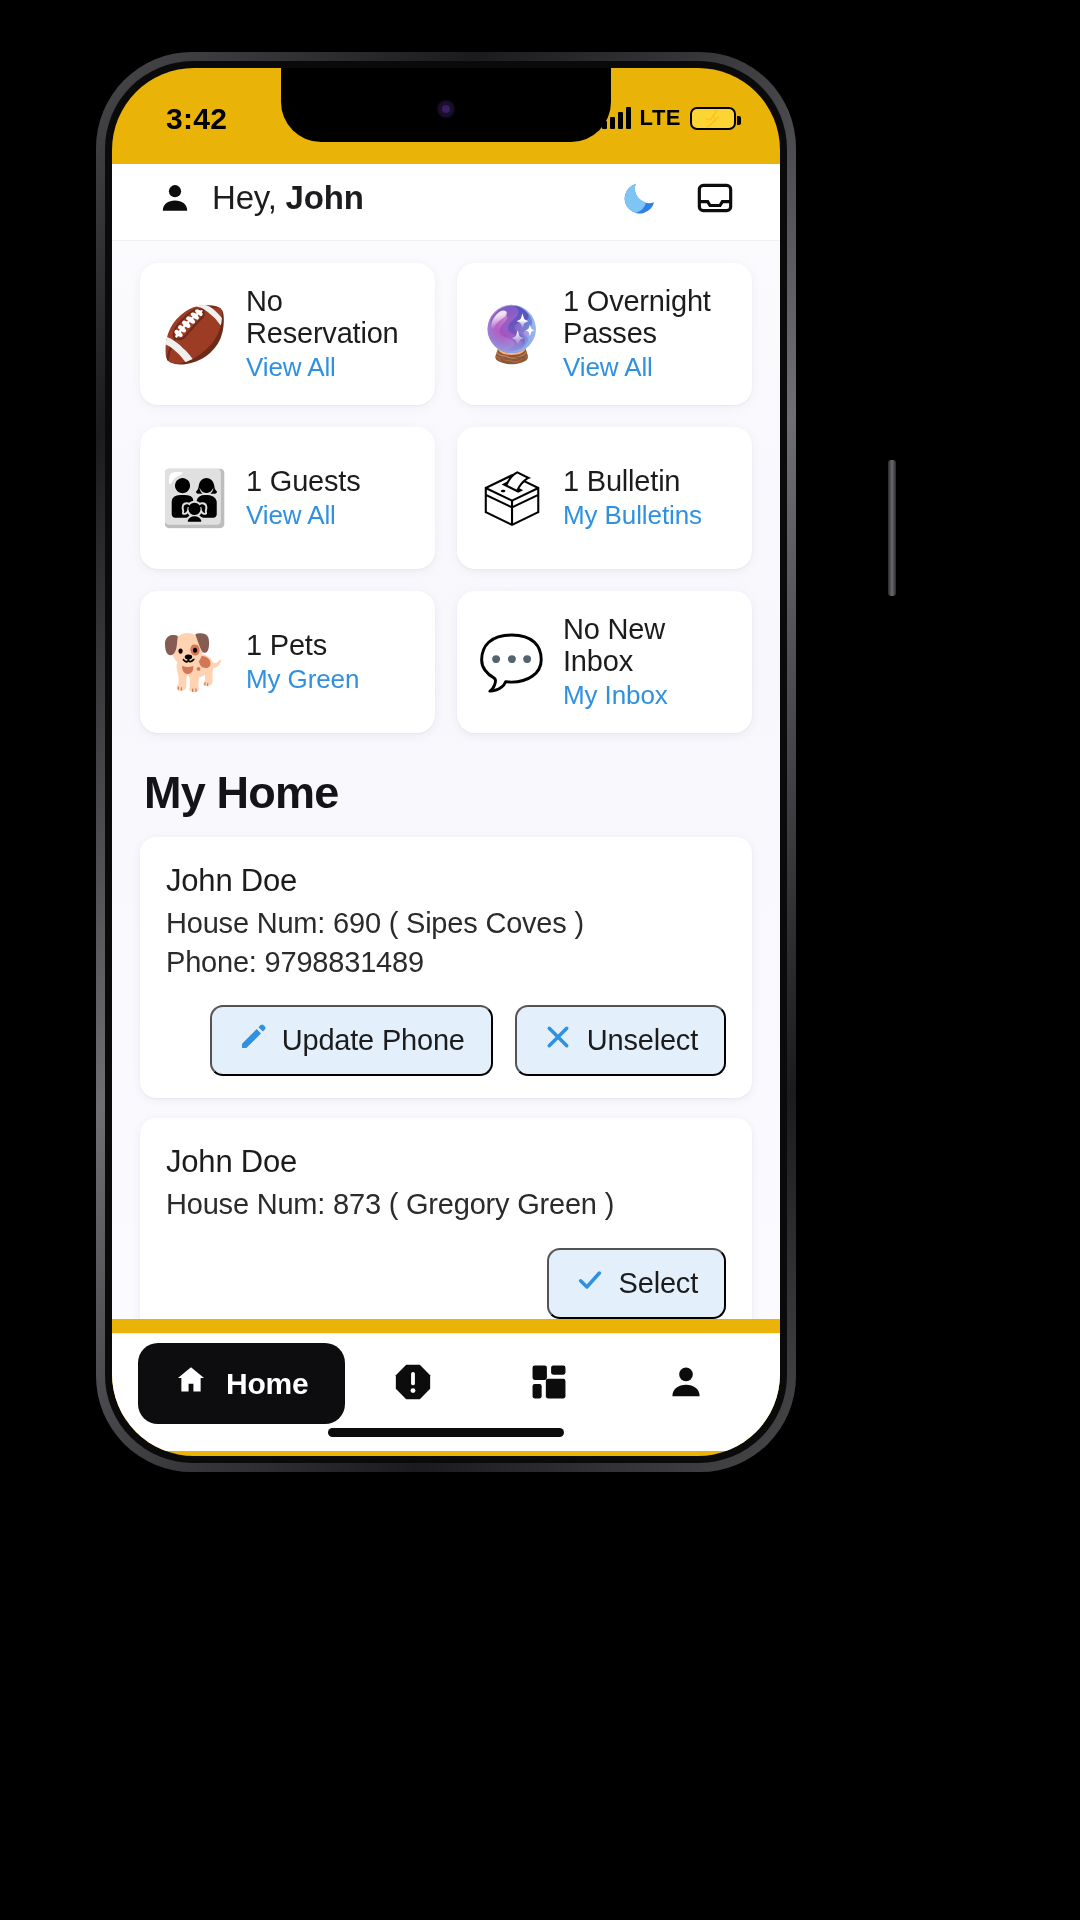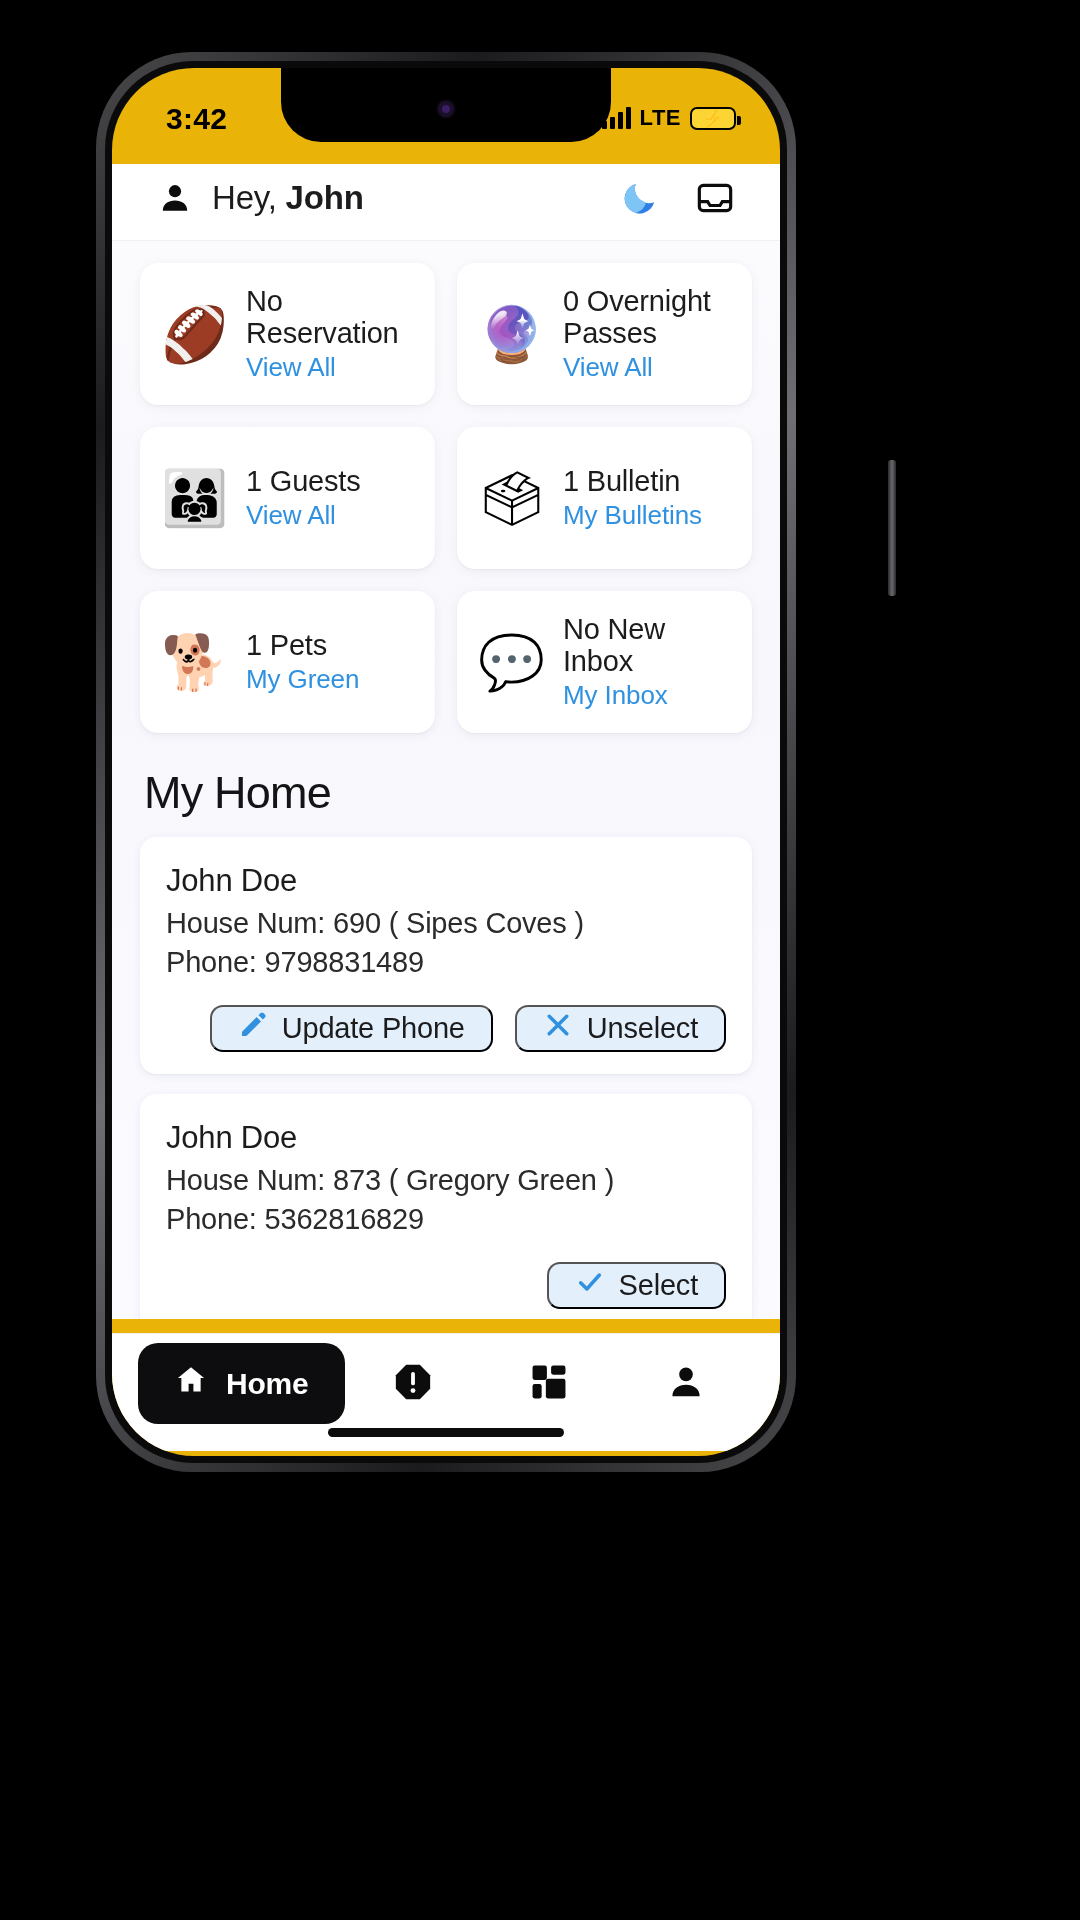--- a/index.html
+++ b/index.html
@@ -117,38 +117,38 @@
     display:flex; align-items:center; gap:14px;
     padding:16px 16px 16px 18px;
     box-shadow:0 2px 10px rgba(60,60,110,.07), 0 1px 2px rgba(0,0,0,.04);
   }
   .tile-emoji { font-size:54px; line-height:1; flex:0 0 auto; width:74px; text-align:center; }
   .tile-body { display:flex; flex-direction:column; gap:2px; min-width:0; }
   .tile-title { font-size:29px; color:#1c1c1e; line-height:1.12; letter-spacing:-.2px; }
   .tile-link  { font-size:26px; color:#2f91e0; line-height:1.2; letter-spacing:-.1px; }
 
   .section-title {
-    font-size:45px; font-weight:normal; color:#141416;
+    font-size:45px; font-weight:bold; color:#141416;
     letter-spacing:-.8px;
     margin:34px 0 18px 4px;
   }
 
   .addr-card {
     background:#fff; border-radius:16px;
     padding:26px 26px 22px 26px;
     margin-bottom:20px;
     box-shadow:0 2px 10px rgba(60,60,110,.07), 0 1px 2px rgba(0,0,0,.04);
   }
   .addr-name { font-size:31px; color:#1c1c1e; margin-bottom:5px; letter-spacing:-.2px; }
   .addr-line { font-size:29px; color:#2b2b2d; line-height:1.33; letter-spacing:-.2px; }
   .addr-actions { display:flex; justify-content:flex-end; gap:22px; margin-top:24px; }
   .pill {
     display:flex; align-items:center; gap:14px;
     background:#e3f0fb; border-radius:13px;
-    padding:3px 26px;
+    padding:15px 26px;
     font-size:29px; color:#1c1c1e; letter-spacing:-.2px;
   }
   .pill svg { flex:0 0 auto; }
 
   
   .bottom-nav {
     position:absolute; left:0; bottom:5px;
     width:100%; height:118px;
     background:#fff;
     display:flex; align-items:center;
@@ -237,21 +237,21 @@
               <span class="tile-emoji">🏈</span>
               <span class="tile-body">
                 <span class="tile-title">No Reservation</span>
                 <span class="tile-link">View All</span>
               </span>
             </div>
 
             <div class="tile">
               <span class="tile-emoji">🔮</span>
               <span class="tile-body">
-                <span class="tile-title">0 Overnight Passes</span>
+                <span class="tile-title">1 Overnight Passes</span>
                 <span class="tile-link">View All</span>
               </span>
             </div>
 
             <div class="tile">
               <span class="tile-emoji">👨‍👩‍👧</span>
               <span class="tile-body">
                 <span class="tile-title">1 Guests</span>
                 <span class="tile-link">View All</span>
               </span>
@@ -306,21 +306,20 @@
                   </svg>
                 </span>
                 <span>Unselect</span>
               </button>
             </div>
           </div>
 
           <div class="addr-card">
             <div class="addr-name">John Doe</div>
             <div class="addr-line">House Num: 873 ( Gregory Green )</div>
-            <div class="addr-line">Phone: 5362816829</div>
             <div class="addr-actions">
               <button class="pill">
                 <span>
                   <svg viewBox="0 0 24 24" width="30" height="30" fill="none" stroke="#2f91e0" stroke-width="2.8" stroke-linecap="round" stroke-linejoin="round">
                     <path d="M4.5 12.6 9.5 17.6 19.5 6.4"></path>
                   </svg>
                 </span>
                 <span>Select</span>
               </button>
             </div>

